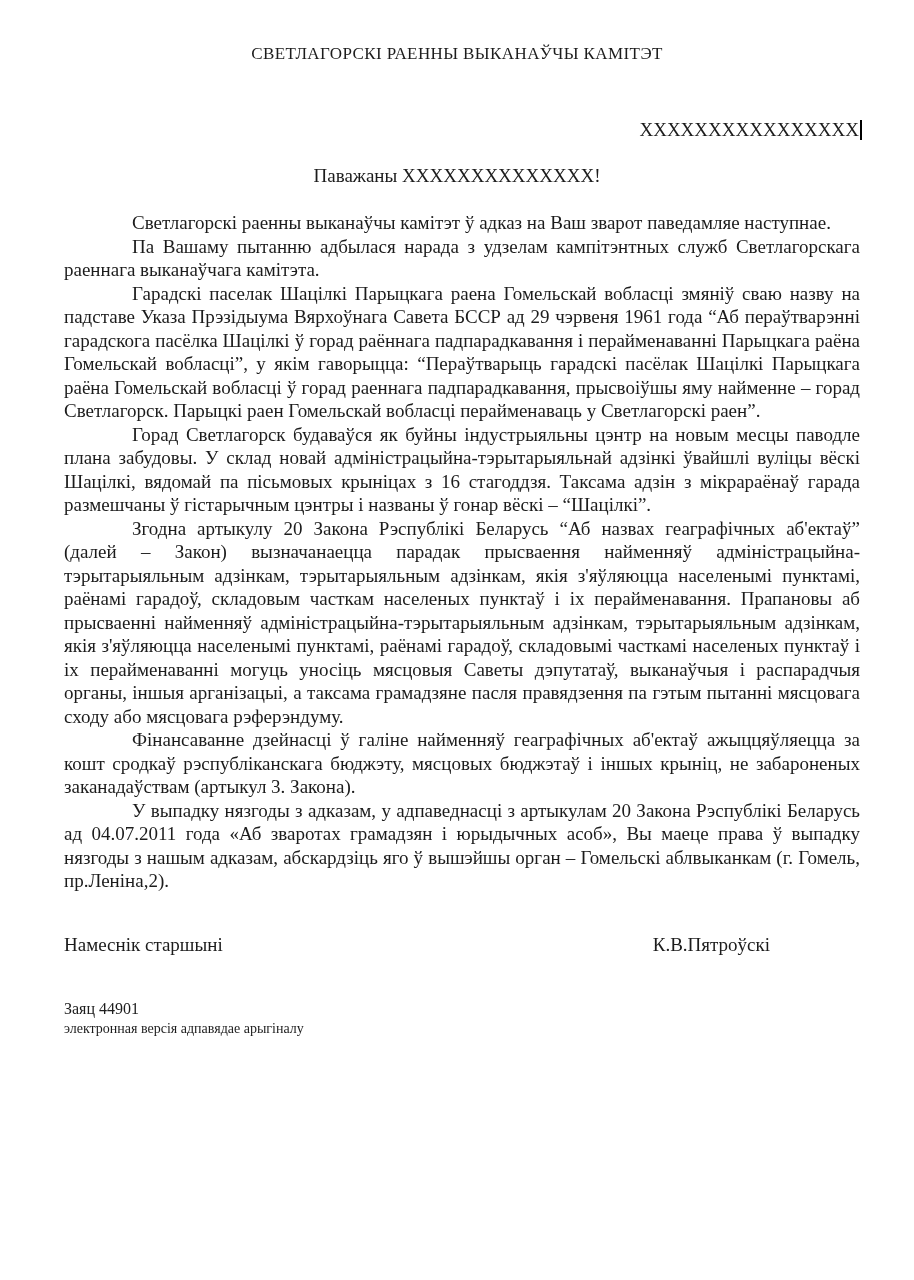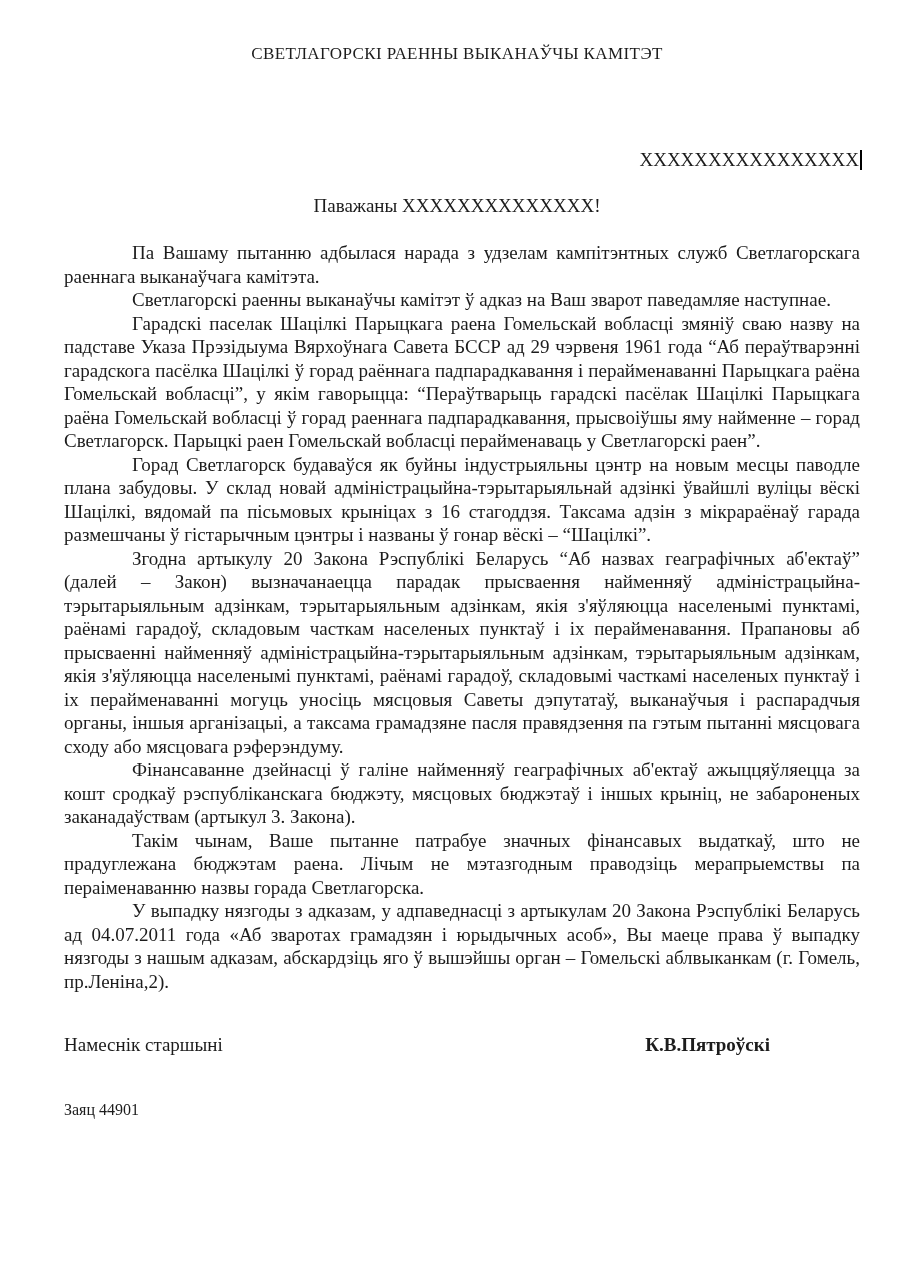--- a/index.html
+++ b/index.html
@@ -19,21 +19,21 @@
     padding-top: 44px;
   }
   .doc-title {
     text-align: center;
     font-size: 17px;
     line-height: 20px;
     letter-spacing: 0.4px;
     white-space: nowrap;
   }
   .address-block {
-    margin-top: 84px;
+    margin-top: 54px;
     margin-right: 52px;
     text-align: right;
     font-size: 19px;
     line-height: 23.5px;
   }
   .text-cursor {
     display: inline-block;
     width: 2px;
     height: 20px;
     background: #000000;
@@ -63,21 +63,20 @@
     margin-left: 64px;
     margin-right: 54px;
     display: flex;
     justify-content: space-between;
     font-size: 19px;
     line-height: 23.5px;
     gap: 44px;
   }
   .signature-name {
     padding-right: 90px;
-    font-weight: bold;
   }
   .doc-footer {
     margin-top: 42px;
     margin-left: 64px;
     font-size: 16px;
     line-height: 22px;
   }
   .doc-footer .footer-line2 {
     font-size: 14px;
     line-height: 17px;
@@ -90,32 +89,32 @@
 
   <div class="doc-title">СВЕТЛАГОРСКІ РАЕННЫ ВЫКАНАЎЧЫ КАМІТЭТ</div>
 
   <div class="address-block">
     <div><span>ХХХХХХХХХХХХХХХХ</span><span class="text-cursor"></span></div>
   </div>
 
   <div class="salutation">Паважаны ХХХХХХХХХХХХХХ!</div>
 
   <div class="body-text" id="body-paragraphs">
+      <p>Светлагорскі раенны выканаўчы камітэт ў адказ на Ваш зварот паведамляе наступнае.</p>
       <p>Па Вашаму пытанню адбылася нарада з удзелам кампітэнтных служб Светлагорскага раеннага выканаўчага камітэта.</p>
-      <p>Светлагорскі раенны выканаўчы камітэт ў адказ на Ваш зварот паведамляе наступнае.</p>
       <p>Гарадскі паселак Шацілкі Парыцкага раена Гомельскай вобласці змяніў сваю назву на падставе Указа Прэзідыума Вярхоўнага Савета БССР ад 29 чэрвеня 1961 года “Аб пераўтварэнні гарадскога пасёлка Шацілкі ў горад раённага падпарадкавання і перайменаванні Парыцкага раёна Гомельскай вобласці”, у якім гаворыцца: “Пераўтварыць гарадскі пасёлак Шацілкі Парыцкага раёна Гомельскай вобласці ў горад раеннага падпарадкавання, прысвоіўшы яму найменне – горад Светлагорск. Парыцкі раен Гомельскай вобласці перайменаваць у Светлагорскі раен”.</p>
       <p>Горад Светлагорск будаваўся як буйны індустрыяльны цэнтр на новым месцы паводле плана забудовы. У склад новай адміністрацыйна-тэрытарыяльнай адзінкі ўвайшлі вуліцы вёскі Шацілкі, вядомай па пісьмовых крыніцах з 16 стагоддзя. Таксама адзін з мікрараёнаў гарада размешчаны ў гістарычным цэнтры і названы ў гонар вёскі – “Шацілкі”.</p>
       <p>Згодна артыкулу 20 Закона Рэспублікі Беларусь “Аб назвах геаграфічных аб'ектаў” (далей – Закон) вызначанаецца парадак прысваення найменняў адміністрацыйна-тэрытарыяльным адзінкам, тэрытарыяльным адзінкам, якія з'яўляюцца населенымі пунктамі, раёнамі гарадоў, складовым часткам населеных пунктаў і іх перайменавання. Прапановы аб прысваенні найменняў адміністрацыйна-тэрытарыяльным адзінкам, тэрытарыяльным адзінкам, якія з'яўляюцца населенымі пунктамі, раёнамі гарадоў, складовымі часткамі населеных пунктаў і іх перайменаванні могуць уносіць мясцовыя Саветы дэпутатаў, выканаўчыя і распарадчыя органы, іншыя арганізацыі, а таксама грамадзяне пасля правядзення па гэтым пытанні мясцовага сходу або мясцовага рэферэндуму.</p>
       <p>Фінансаванне дзейнасці ў галіне найменняў геаграфічных аб'ектаў ажыццяўляецца за кошт сродкаў рэспубліканскага бюджэту, мясцовых бюджэтаў і іншых крыніц, не забароненых заканадаўствам (артыкул 3. Закона).</p>
-      <p>Такім чынам, Ваше пытанне патрабуе значных фінансавых выдаткаў, што не прадуглежана бюджэтам раена. Лічым не мэтазгодным праводзіць мерапрыемствы па пераіменаванню назвы горада Светлагорска.</p>
       <p>У выпадку нязгоды з адказам, у адпаведнасці з артыкулам 20 Закона Рэспублікі Беларусь ад 04.07.2011 года «Аб зваротах грамадзян і юрыдычных асоб», Вы маеце права ў выпадку нязгоды з нашым адказам, абскардзіць яго ў вышэйшы орган – Гомельскі аблвыканкам (г. Гомель, пр.Леніна,2).</p>
     </div>
 
   <div class="signature-row">
     <span>Намеснік старшыні</span>
     <span class="signature-name">К.В.Пятроўскі</span>
   </div>
 
   <div class="doc-footer">
     <div class="footer-line1">Заяц 44901</div>
+    <div class="footer-line2">электронная версія адпавядае арыгіналу</div>
   </div>
 
 </div>
 
 </body></html>

